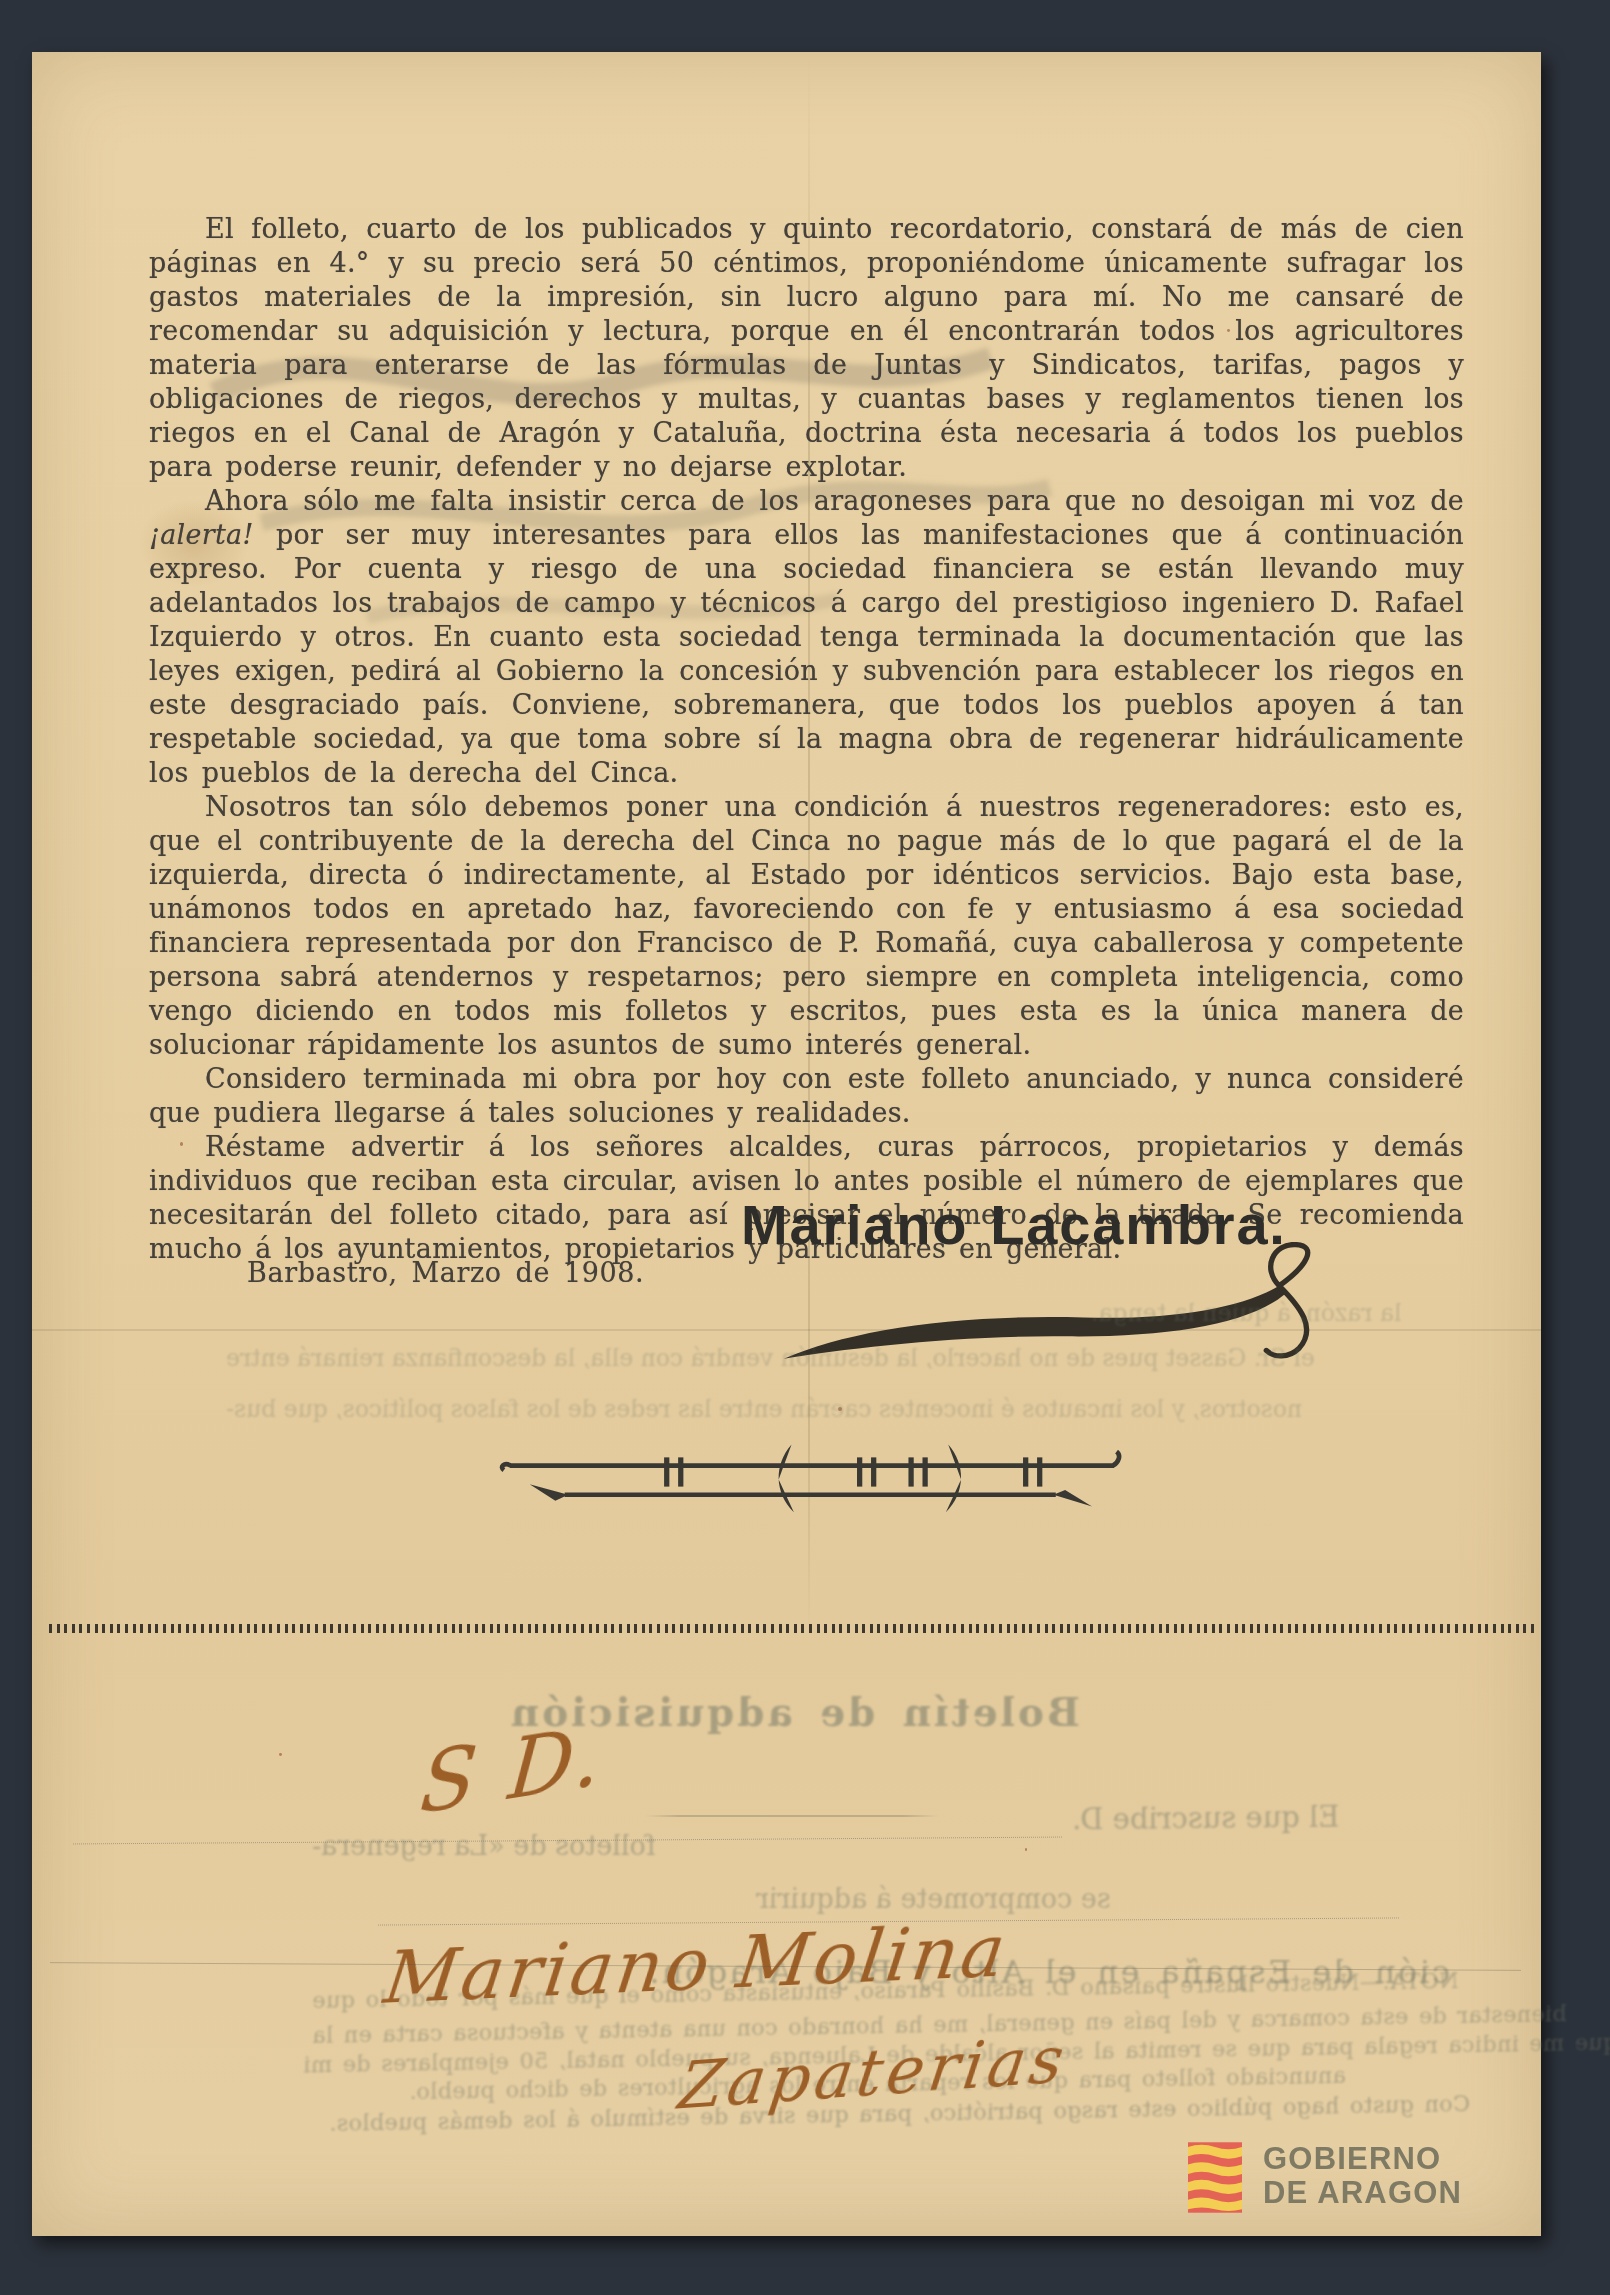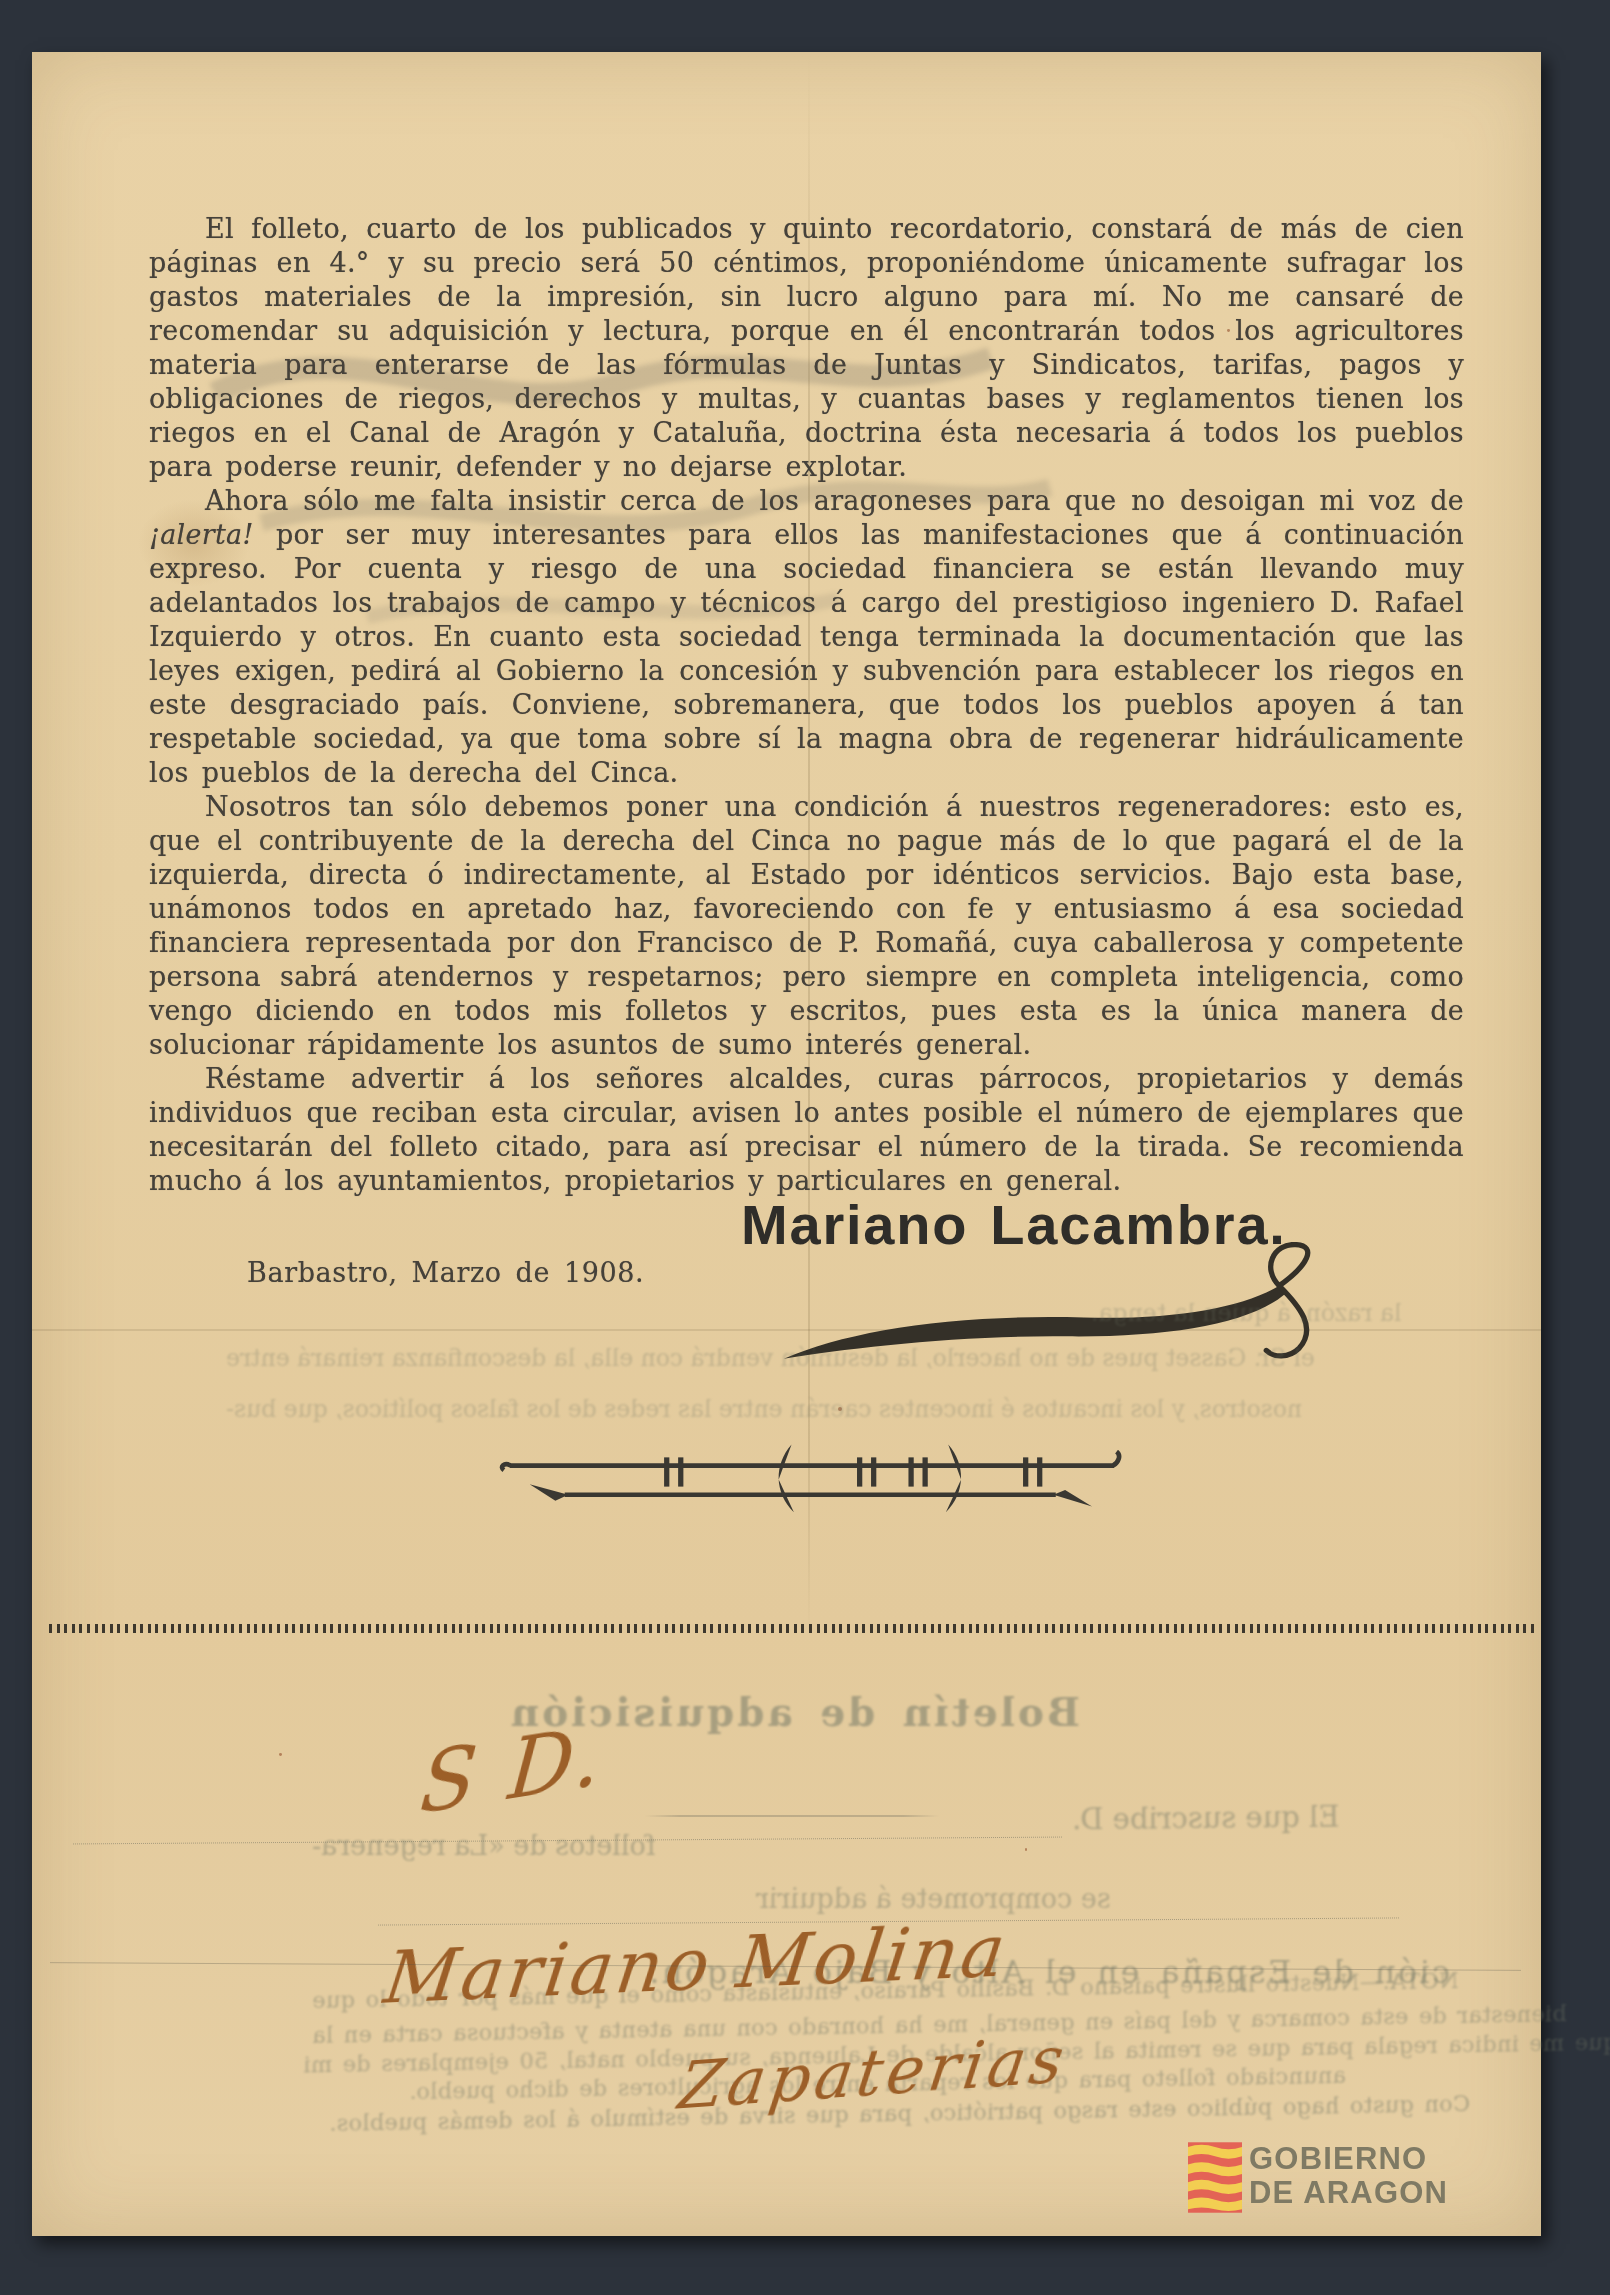--- a/index.html
+++ b/index.html
@@ -91,21 +91,21 @@
   .speck{position:absolute;width:4.1px;height:4.1px;border-radius:50%;background:rgba(140,70,35,.55);}
   .s1{left:806px;top:1355px;}
   .s2{left:1195px;top:277px;width:2.9px;height:2.9px;}
   .s3{left:148px;top:1090px;width:2.9px;height:3.5px;}
   .s4{left:993px;top:1796px;width:2.4px;height:2.9px;}
   .s5{left:247px;top:1701px;width:2.9px;height:2.9px;}
   
   .watermark{position:absolute;left:1156px;top:2090px;display:flex;align-items:flex-start;
     filter:blur(0.7px);opacity:.9;}
   .flag{width:54px;height:71px;}
-  .wm-text{margin-left:7px;font-family:"Liberation Sans","DejaVu Sans",sans-serif;
+  .wm-text{margin-left:21px;font-family:"Liberation Sans","DejaVu Sans",sans-serif;
     font-weight:bold;color:#75725e;font-size:31px;line-height:34px;letter-spacing:1.2px;white-space:nowrap;}
 </style>
 </head>
 <body>
 
 <div class="stage">
   <div class="paper">
 
     <svg class="ghost-swirls" viewBox="0 0 1560 700">
       <path d="M60 240 C300 120 520 300 760 220 C980 150 1150 260 1380 180" stroke="rgba(115,110,95,.5)" stroke-width="38" fill="none"></path>
@@ -119,20 +119,21 @@
     <div class="speck s1"></div>
     <div class="speck s2"></div>
     <div class="speck s3"></div>
     <div class="speck s4"></div>
     <div class="speck s5"></div>
 
     <div class="body-text">
       <p>El folleto, cuarto de los publicados y quinto recordatorio, constará de más de cien páginas en 4.° y su precio será 50 céntimos, proponiéndome únicamente sufragar los gastos materiales de la impresión, sin lucro alguno para mí. No me cansaré de recomendar su adquisición y lectura, porque en él encontrarán todos los agricultores materia para enterarse de las fórmulas de Juntas y Sindicatos, tarifas, pagos y obligaciones de riegos, derechos y multas, y cuantas bases y reglamentos tienen los riegos en el Canal de Aragón y Cataluña, doctrina ésta necesaria á todos los pueblos para poderse reunir, defender y no dejarse explotar.</p>
       <p><span>Ahora sólo me falta insistir cerca de los aragoneses para que no desoigan mi voz de </span><i>¡alerta!</i><span> por ser muy interesantes para ellos las manifestaciones que á continuación expreso. Por cuenta y riesgo de una sociedad financiera se están llevando muy adelantados los trabajos de campo y técnicos á cargo del prestigioso ingeniero D. Rafael Izquierdo y otros. En cuanto esta sociedad tenga terminada la documentación que las leyes exigen, pedirá al Gobierno la concesión y subvención para establecer los riegos en este desgraciado país. Conviene, sobremanera, que todos los pueblos apoyen á tan respetable sociedad, ya que toma sobre sí la magna obra de regenerar hidráulicamente los pueblos de la derecha del Cinca.</span></p>
       <p>Nosotros tan sólo debemos poner una condición á nuestros regeneradores: esto es, que el contribuyente de la derecha del Cinca no pague más de lo que pagará el de la izquierda, directa ó indirectamente, al Estado por idénticos servicios. Bajo esta base, unámonos todos en apretado haz, favoreciendo con fe y entusiasmo á esa sociedad financiera representada por don Francisco de P. Romañá, cuya caballerosa y competente persona sabrá atendernos y respetarnos; pero siempre en completa inteligencia, como vengo diciendo en todos mis folletos y escritos, pues esta es la única manera de solucionar rápidamente los asuntos de sumo interés general.</p>
+      <p>Considero terminada mi obra por hoy con este folleto anunciado, y nunca consideré que pudiera llegarse á tales soluciones y realidades.</p>
       <p>Réstame advertir á los señores alcaldes, curas párrocos, propietarios y demás individuos que reciban esta circular, avisen lo antes posible el número de ejemplares que necesitarán del folleto citado, para así precisar el número de la tirada. Se recomienda mucho á los ayuntamientos, propietarios y particulares en general.</p>
     </div>
 
     <div class="printed-signature">Mariano Lacambra.</div>
 
     <svg class="flourish" viewBox="0 0 940 210">
       <path d="M10 198 C120 150 300 122 520 128 C680 132 790 110 852 74 L862 88 C800 140 660 162 490 160 C310 158 120 180 10 198 Z" fill="#343028"></path>
       <path d="M852 74 C900 40 918 6 880 4 C842 2 822 44 852 74 C888 110 916 146 886 180 C868 198 842 196 830 184" fill="none" stroke="#343028" stroke-width="9" stroke-linecap="round"></path>
     </svg>
 

